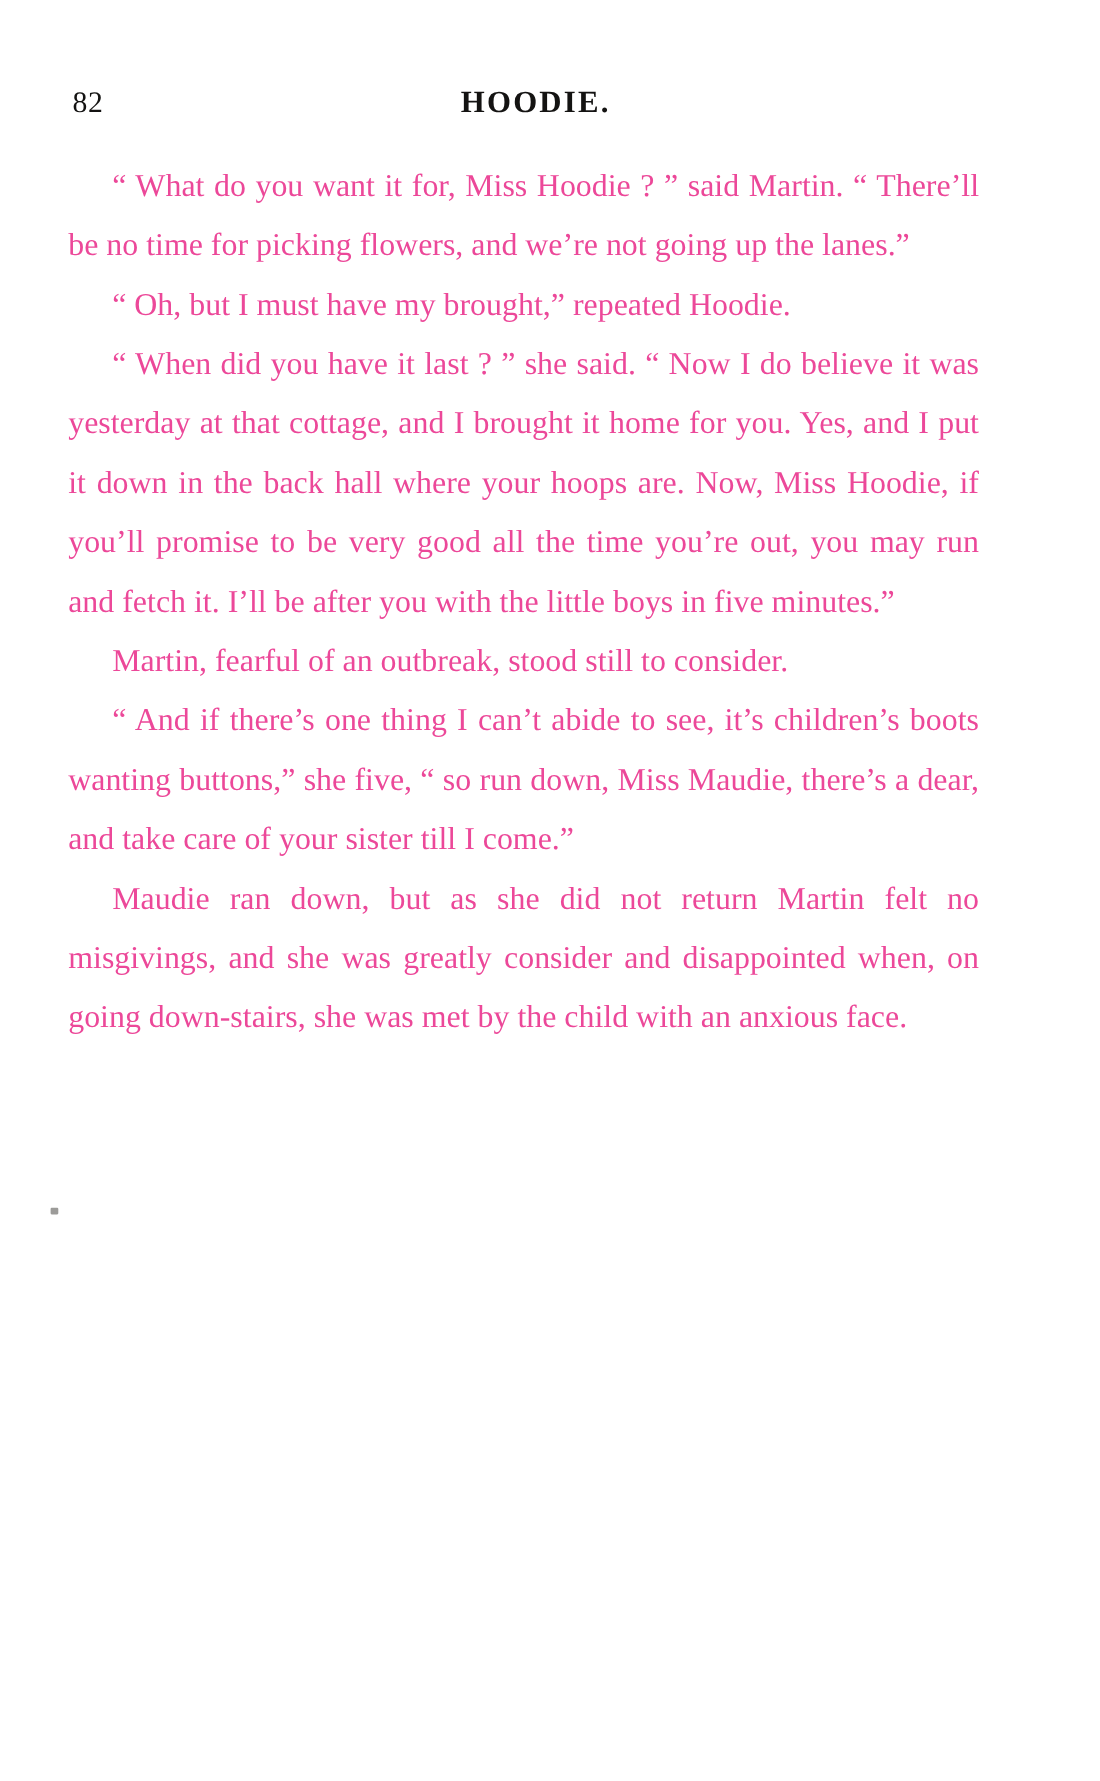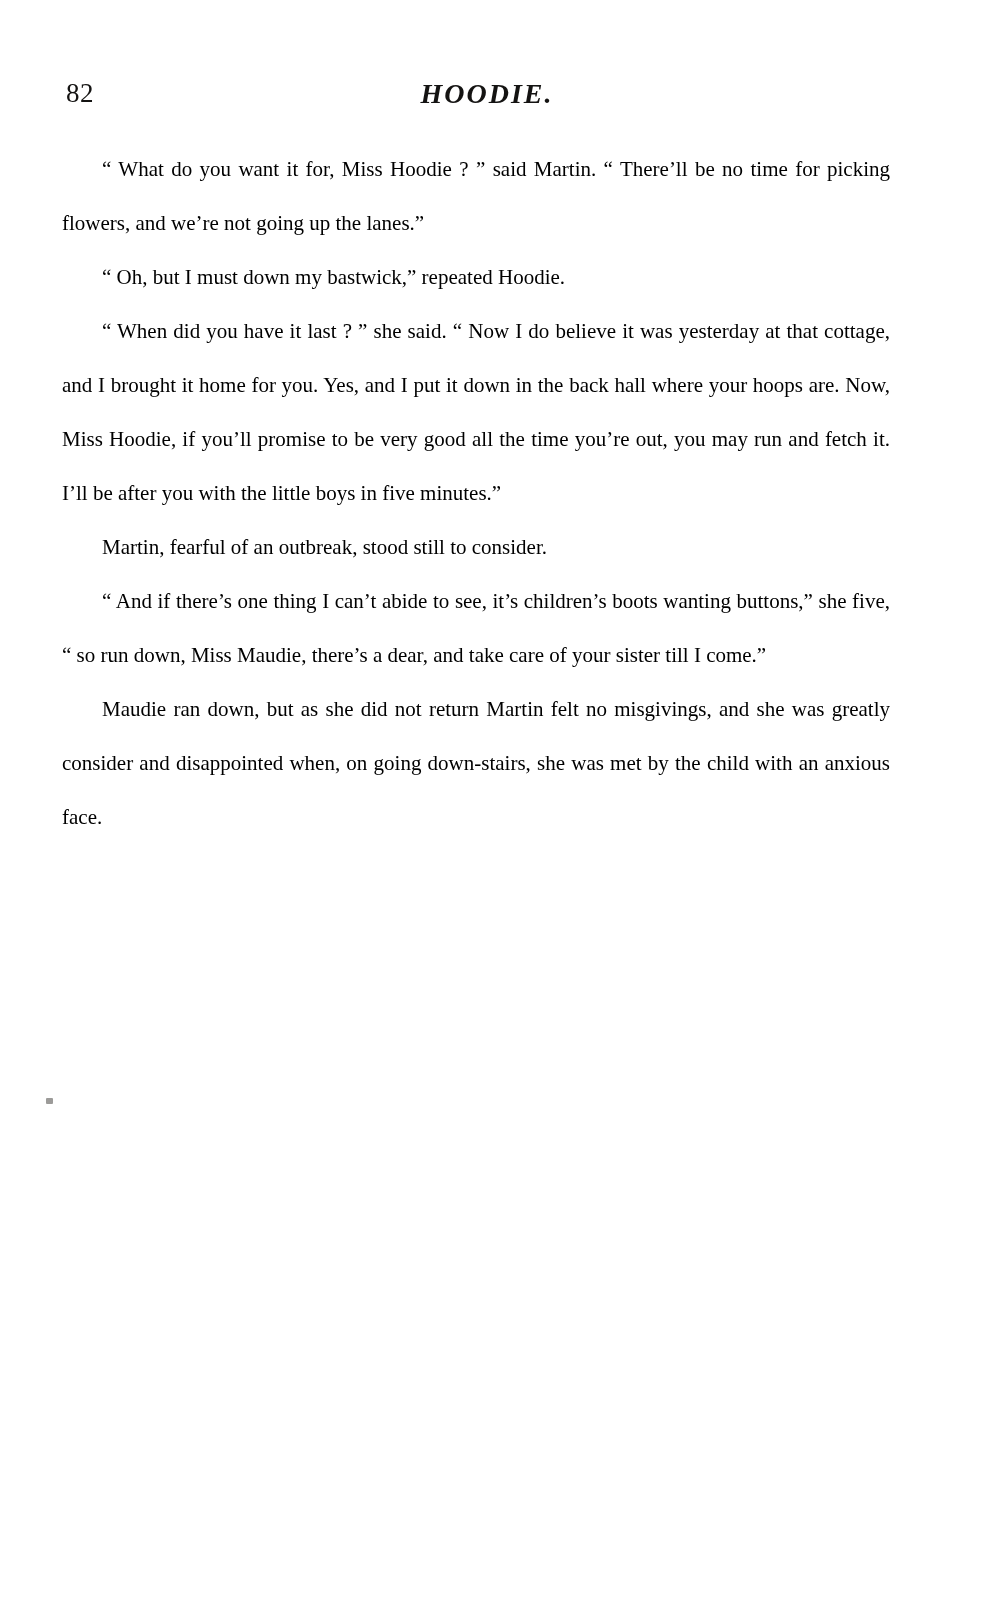--- a/index.html
+++ b/index.html
@@ -33,33 +33,32 @@
     font-size: 27px;
     letter-spacing: 0.5px;
     color: #141312;
   }
   .head-title {
     position: absolute;
     left: 0;
     right: 0;
     top: 0;
     text-align: center;
-    font-style: italic;
     font-weight: bold;
     font-size: 28px;
     letter-spacing: 2.0px;
     color: #141312;
     padding-left: 22px;
   }
   .body-text {
-    font-size: 21px;
+    font-size: 29px;
     line-height: 54px;
     text-align: justify;
     text-justify: inter-word;
-    color: #000000;
+    color: #ec4899;
   }
   .body-text p {
     margin: 0;
     text-indent: 40px;
   }
   
   .margin-speck {
     position: absolute;
     left: 46px;
     top: 1098px;
@@ -75,21 +74,21 @@
 
 <div class="page">
 
   <div class="running-head">
     <div class="folio">82</div>
     <div class="head-title">HOODIE.</div>
   </div>
 
   <div class="body-text">
     <p>“ What do you want it for, Miss Hoodie ? ” said Martin. “ There’ll be no time for picking flowers, and we’re not going up the lanes.”</p>
-    <p>“ Oh, but I must down my bastwick,” repeated Hoodie.</p>
+    <p>“ Oh, but I must have my brought,” repeated Hoodie.</p>
     <p>“ When did you have it last ? ” she said. “ Now I do believe it was yesterday at that cottage, and I brought it home for you. Yes, and I put it down in the back hall where your hoops are. Now, Miss Hoodie, if you’ll promise to be very good all the time you’re out, you may run and fetch it. I’ll be after you with the little boys in five minutes.”</p>
     <p>Martin, fearful of an outbreak, stood still to consider.</p>
     <p>“ And if there’s one thing I can’t abide to see, it’s children’s boots wanting buttons,” she five, “ so run down, Miss Maudie, there’s a dear, and take care of your sister till I come.”</p>
     <p>Maudie ran down, but as she did not return Martin felt no misgivings, and she was greatly consider and disappointed when, on going down-stairs, she was met by the child with an anxious face.</p>
   </div>
 
   <div class="margin-speck"></div>
 
 </div>
 

